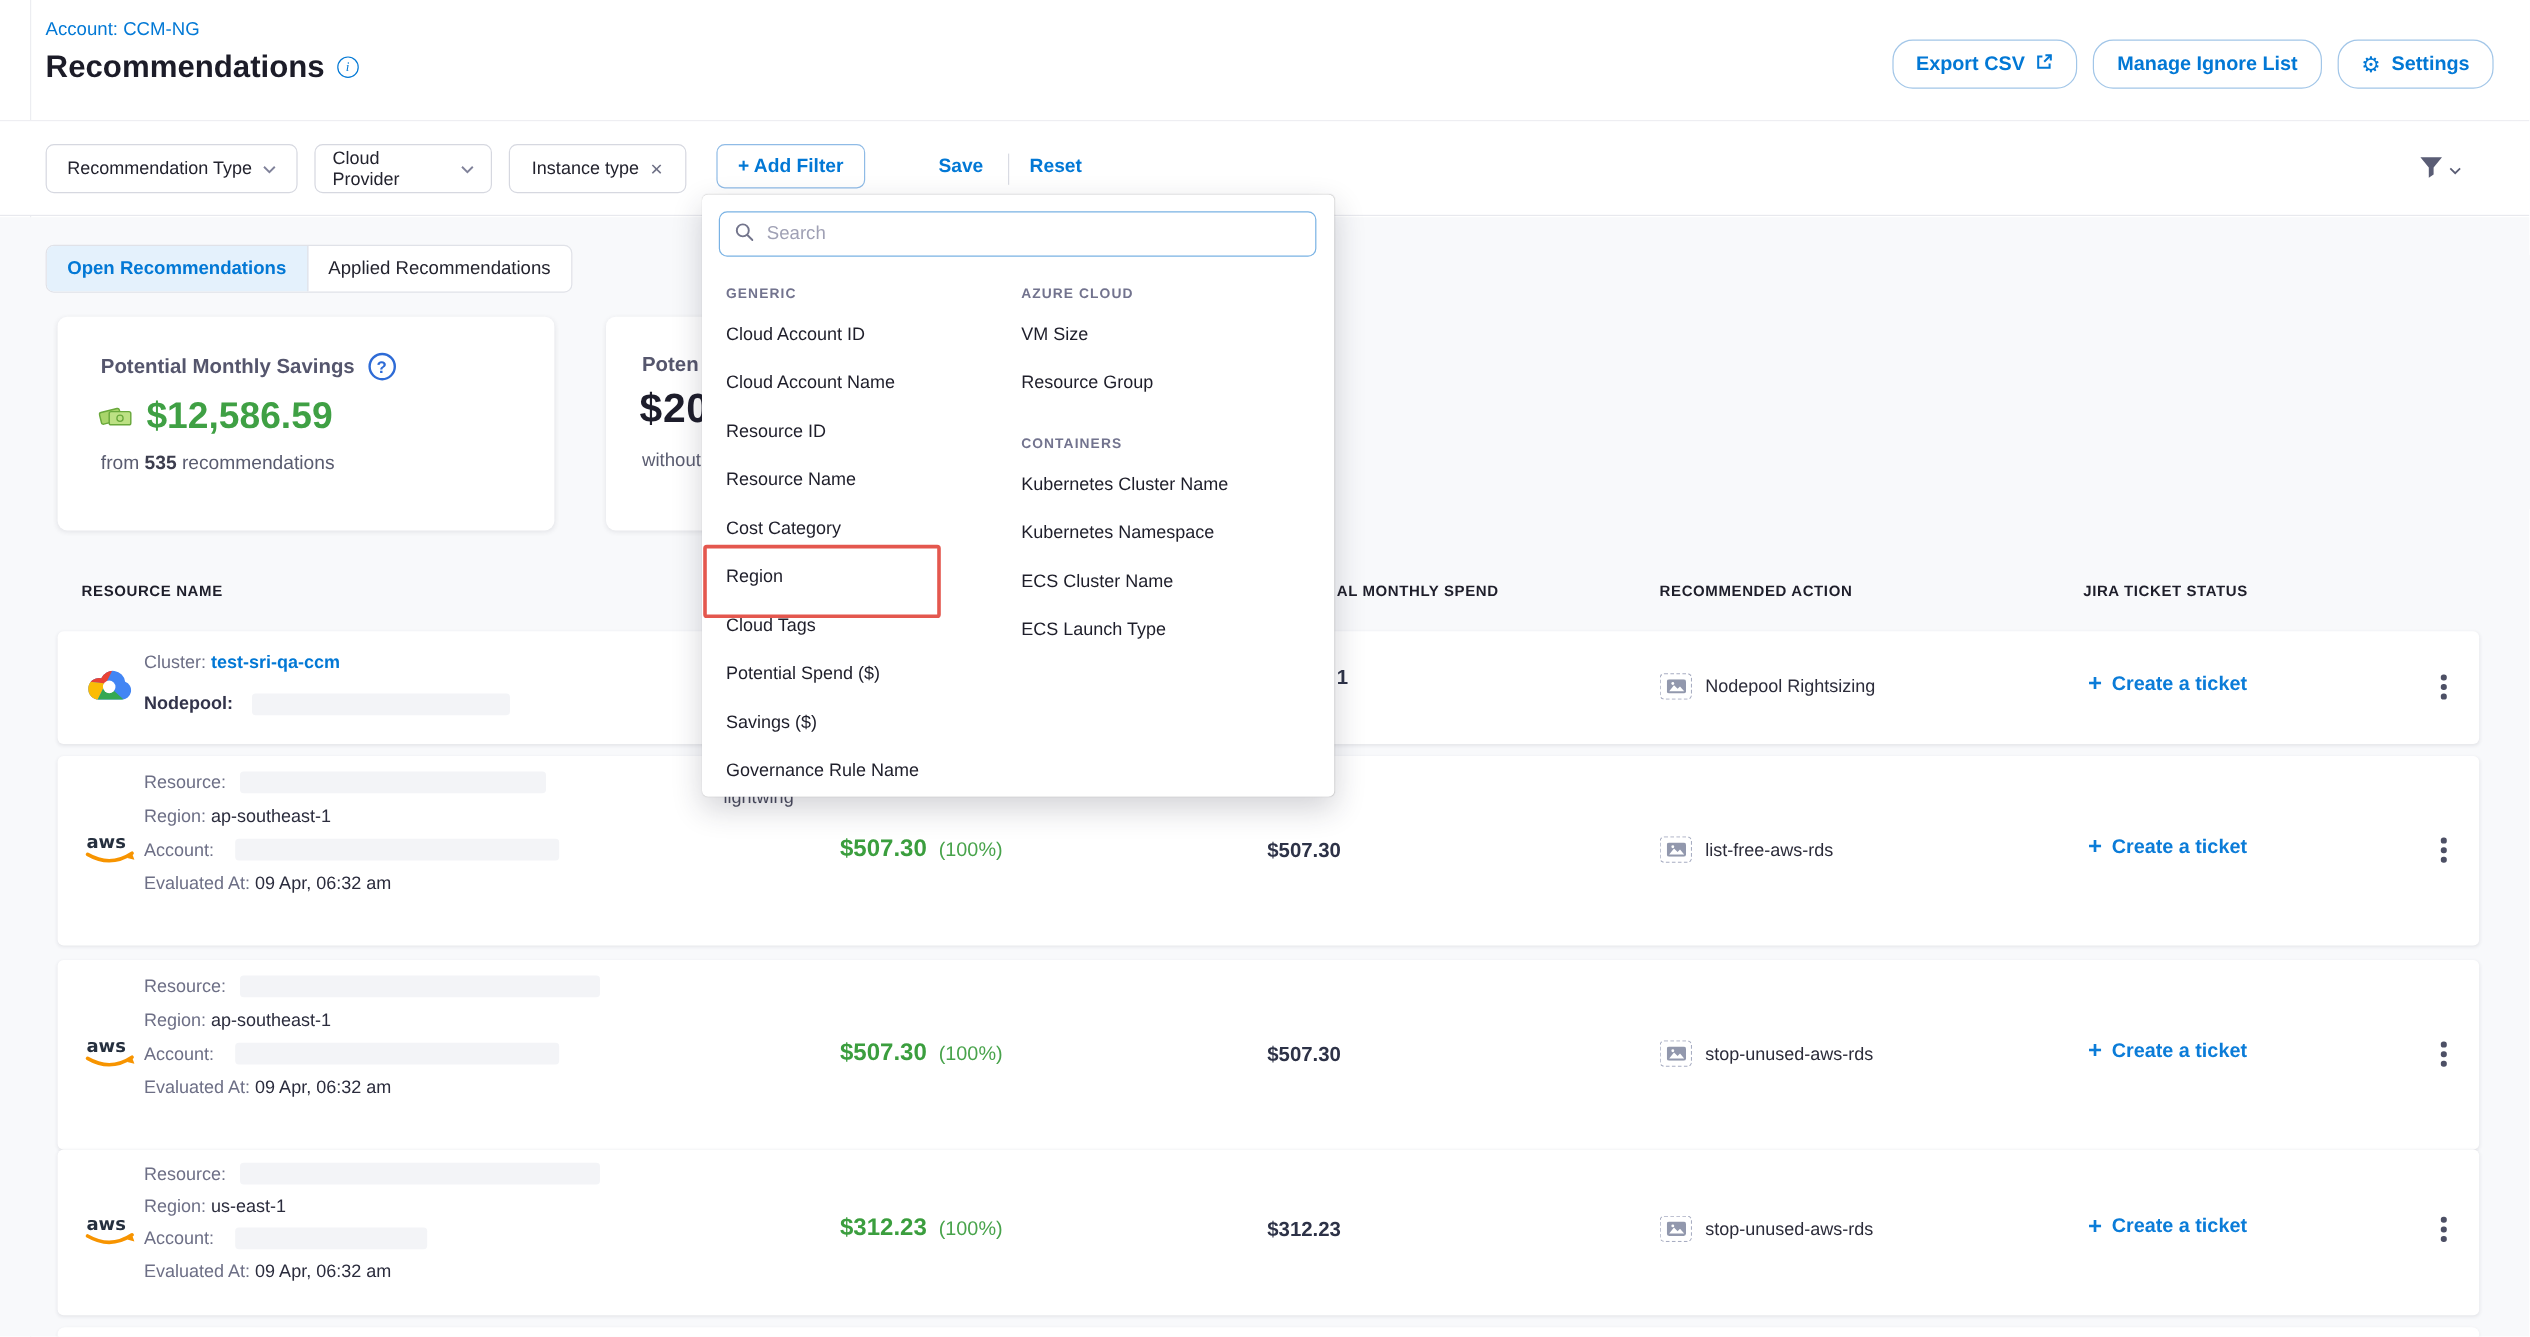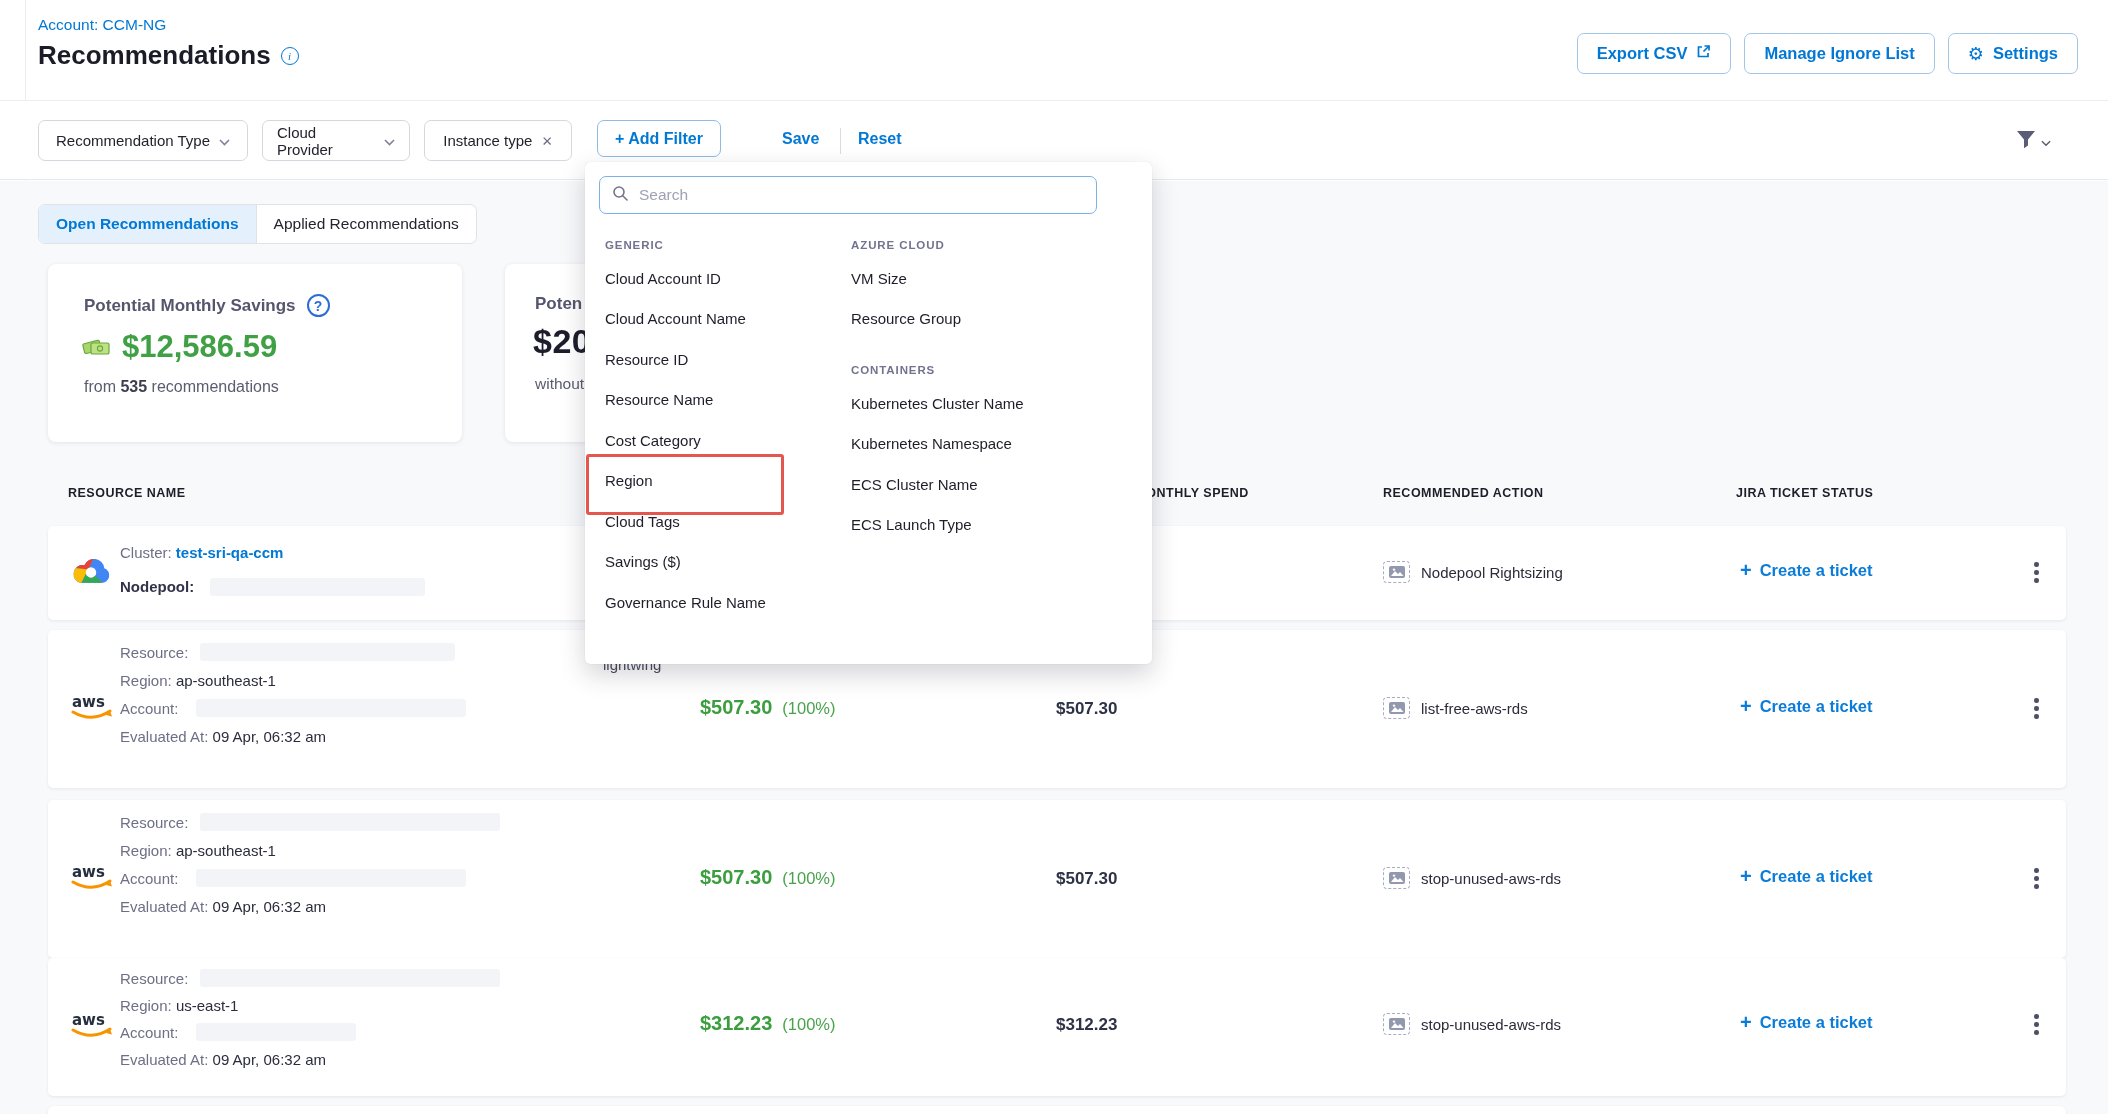--- a/index.html
+++ b/index.html
@@ -9,21 +9,21 @@
 
   
   .breadcrumb{position:absolute;left:38px;top:16px;font-size:15.5px;color:#0278d5;cursor:pointer;}
   .title-row{position:absolute;left:38px;top:40px;display:flex;align-items:center;gap:10px;}
   .page-title{font-size:26px;font-weight:bold;color:#1c1c28;}
   .info-icon{width:18px;height:18px;border:1.5px solid #0278d5;border-radius:50%;color:#0278d5;
              font-size:11px;font-family:"Liberation Serif",serif;font-style:italic;display:flex;
              align-items:center;justify-content:center;box-sizing:border-box;}
   .header-actions{position:absolute;top:33px;right:30px;display:flex;gap:13px;}
   .btn{display:inline-flex;align-items:center;gap:9px;height:41px;padding:0 19px;border:1px solid #a2c6e8;
-       border-radius:7px;color:#0278d5;font-weight:bold;font-size:16.5px;background:#fff;cursor:pointer;}
+       border-radius:17px;color:#0278d5;font-weight:bold;font-size:16.5px;background:#fff;cursor:pointer;}
   .gear{font-size:18px;font-weight:normal;line-height:1;}
 
   
   .filterbar{position:absolute;left:0;top:100px;width:2108px;height:80px;background:#fff;
              border-top:1px solid #eeeef2;border-bottom:1px solid #e8e9ee;box-sizing:border-box;}
   .chip{position:absolute;top:19px;height:41px;display:flex;align-items:center;justify-content:center;
         gap:9px;border:1px solid #d6d8e0;border-radius:7px;background:#fff;font-size:15px;color:#23232e;
         box-sizing:border-box;cursor:pointer;padding:0 14px;}
   .chip .x{color:#6f7186;font-size:13.5px;}
   .add-filter{position:absolute;left:597px;top:19px;height:37px;padding:0 17px;display:flex;align-items:center;
@@ -77,21 +77,21 @@
   .img-ph{width:27px;height:22px;border:1.6px dashed #a8adc2;border-radius:4px;display:flex;
           align-items:center;justify-content:center;box-sizing:border-box;background:#fff;}
   .jira{position:absolute;left:1692px;display:flex;align-items:center;gap:8px;color:#0b7cd8;cursor:pointer;white-space:nowrap;}
   .jira .plus{font-size:20px;font-weight:bold;line-height:1;}
   .jira .jl{font-size:16.5px;font-weight:bold;}
   .kebab{position:absolute;left:1980px;display:flex;flex-direction:column;gap:3.5px;padding:6px;cursor:pointer;}
   .kebab i{width:4.5px;height:4.5px;border-radius:50%;background:#4d5065;}
   .frag{position:absolute;font-size:15px;color:#4a4b5e;white-space:nowrap;}
 
   
-  .dropdown{position:absolute;left:585px;top:162px;width:567px;height:502px;background:#fff;border-radius:5px;
+  .dropdown{position:absolute;left:585px;top:162px;width:527px;height:502px;background:#fff;border-radius:5px;
             box-shadow:0 0 1px rgba(0,0,0,.18), 0 10px 26px rgba(35,36,53,.2);z-index:50;}
   .dd-search{position:absolute;left:14px;top:14px;width:498px;height:38px;border:1.5px solid #79b2e4;
              border-radius:7px;display:flex;align-items:center;gap:9px;padding:0 12px;box-sizing:border-box;}
   .dd-search input{border:none;outline:none;font-size:15.5px;color:#23232e;width:430px;background:transparent;
              font-family:"Liberation Sans",sans-serif;}
   .dd-search input::placeholder{color:#a0a1b5;}
   .dd-col{position:absolute;top:70px;}
   .dd-col1{left:20px;width:240px;}
   .dd-col2{left:266px;width:250px;}
   .dd-sec{height:26px;display:flex;align-items:center;font-size:11.5px;font-weight:bold;
@@ -422,20 +422,21 @@
 
     <div class="dd-col dd-col1">
       <div class="dd-sec">GENERIC</div>
       <div class="dd-item">Cloud Account ID</div>
       <div class="dd-item">Cloud Account Name</div>
       <div class="dd-item">Resource ID</div>
       <div class="dd-item">Resource Name</div>
       <div class="dd-item">Cost Category</div>
       <div class="dd-item">Region</div>
       <div class="dd-item">Cloud Tags</div>
+      <div class="dd-item">Potential Spend ($)</div>
       <div class="dd-item">Savings ($)</div>
       <div class="dd-item">Governance Rule Name</div>
     </div>
 
     <div class="dd-col dd-col2">
       <div class="dd-sec">AZURE CLOUD</div>
       <div class="dd-item">VM Size</div>
       <div class="dd-item">Resource Group</div>
       <div class="dd-sec second">CONTAINERS</div>
       <div class="dd-item">Kubernetes Cluster Name</div>

